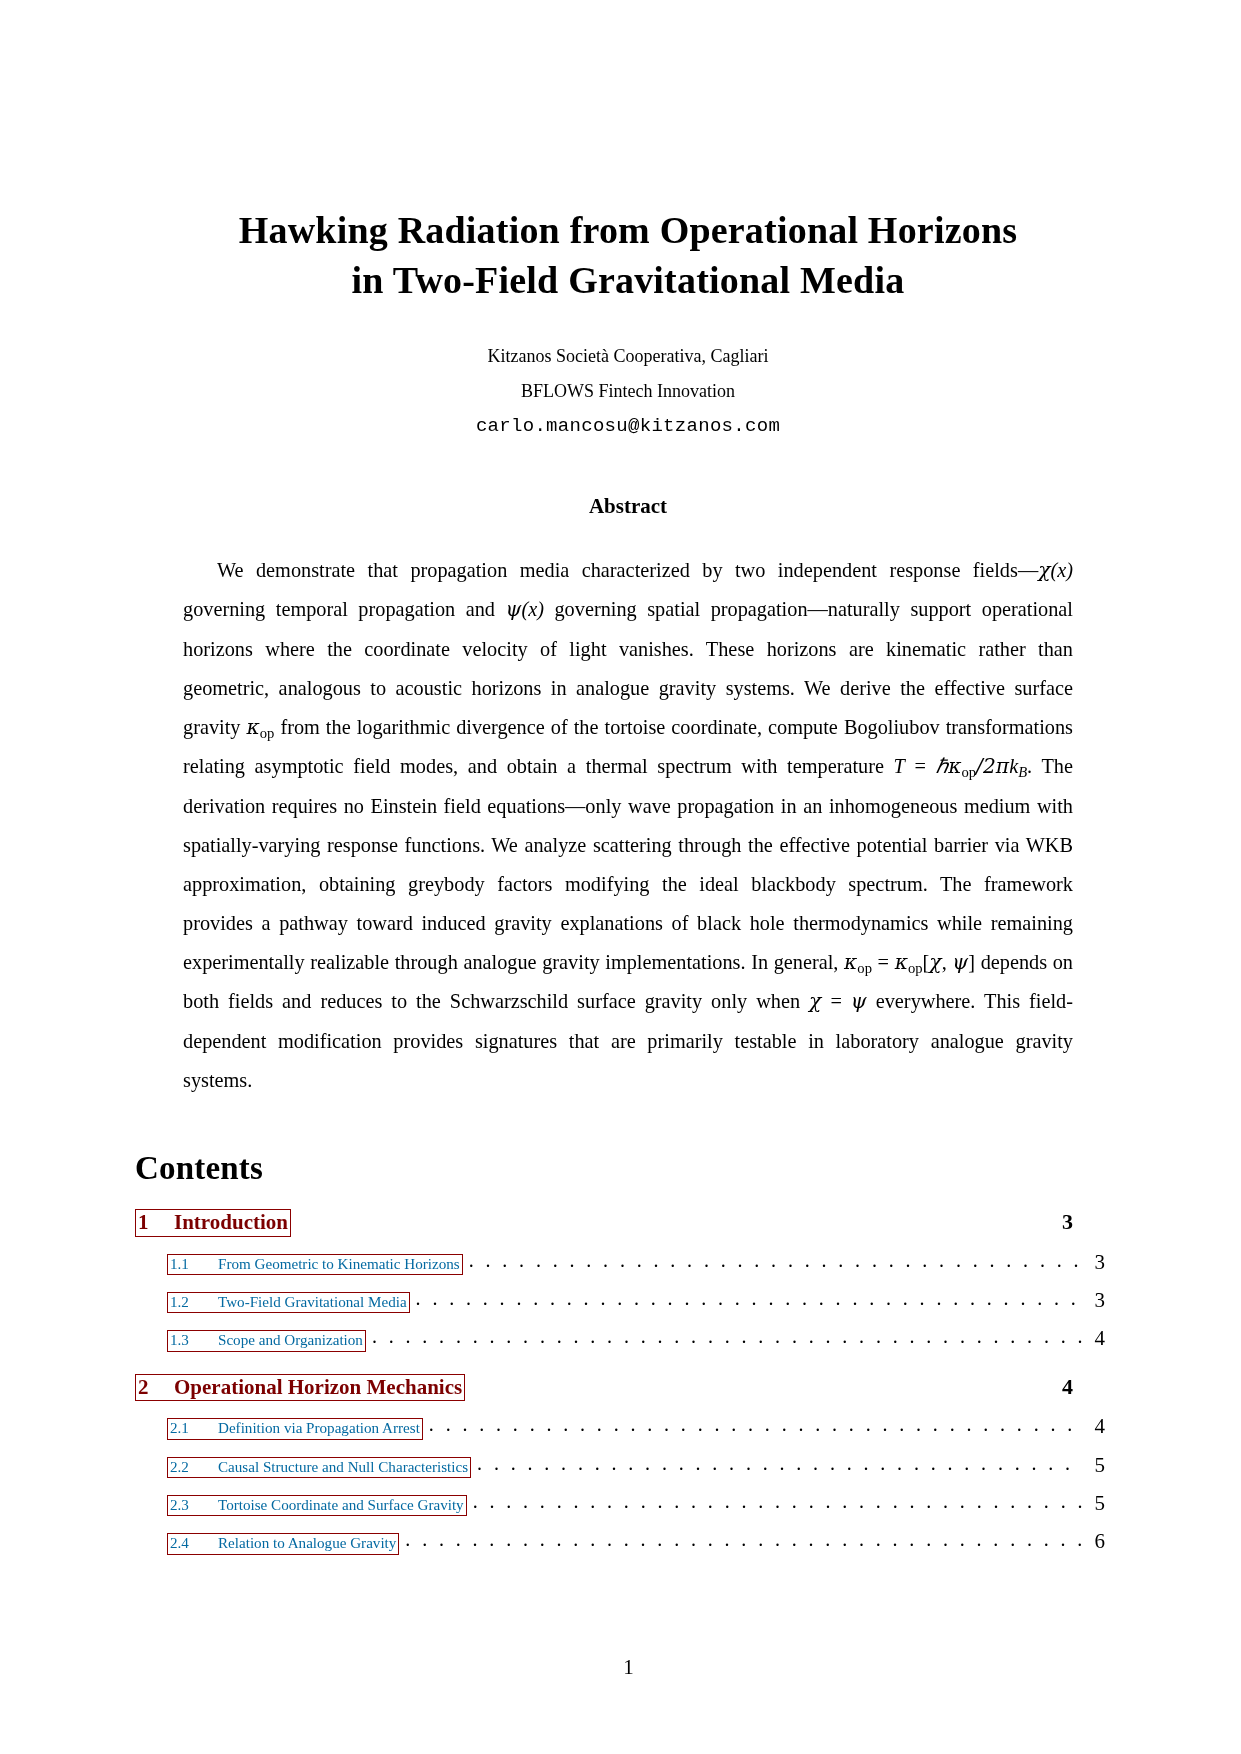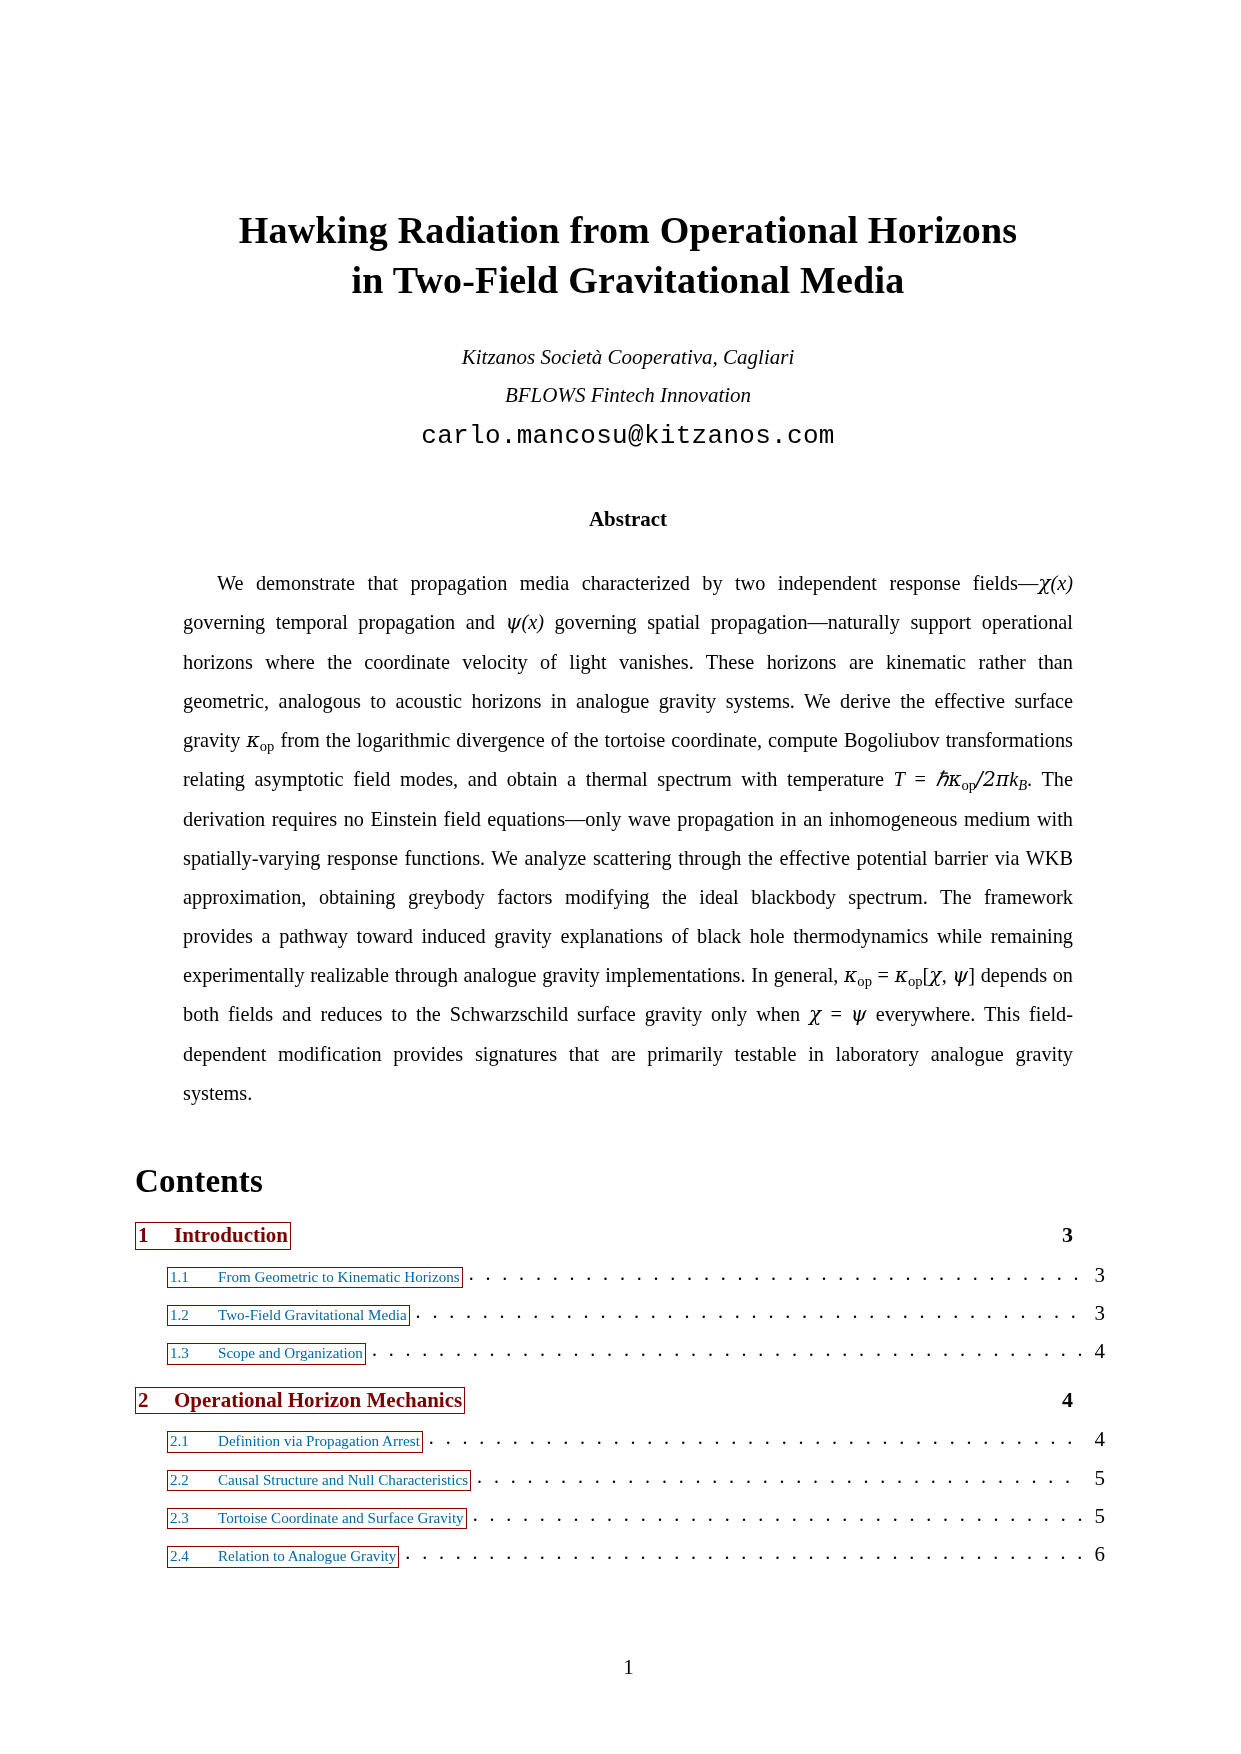--- a/index.html
+++ b/index.html
@@ -45,28 +45,27 @@
   .authorblock {
     text-align: center;
     margin-top: 42px;
   }
   .author-name {
     font-size: 24px;
     line-height: 1.0;
     margin-bottom: 19px;
   }
   .affil {
-    font-size: 21px;
+    font-size: 18px;
     line-height: 1.0;
     margin-bottom: 17px;
-    font-style: italic;
   }
   .email {
     font-family: "Liberation Mono", "DejaVu Sans Mono", monospace;
-    font-size: 26px;
+    font-size: 19px;
     line-height: 1.0;
     letter-spacing: 0.3px;
     margin-bottom: 0;
   }
   .date {
     text-align: center;
     font-size: 24px;
     margin-top: 40px;
   }
 

